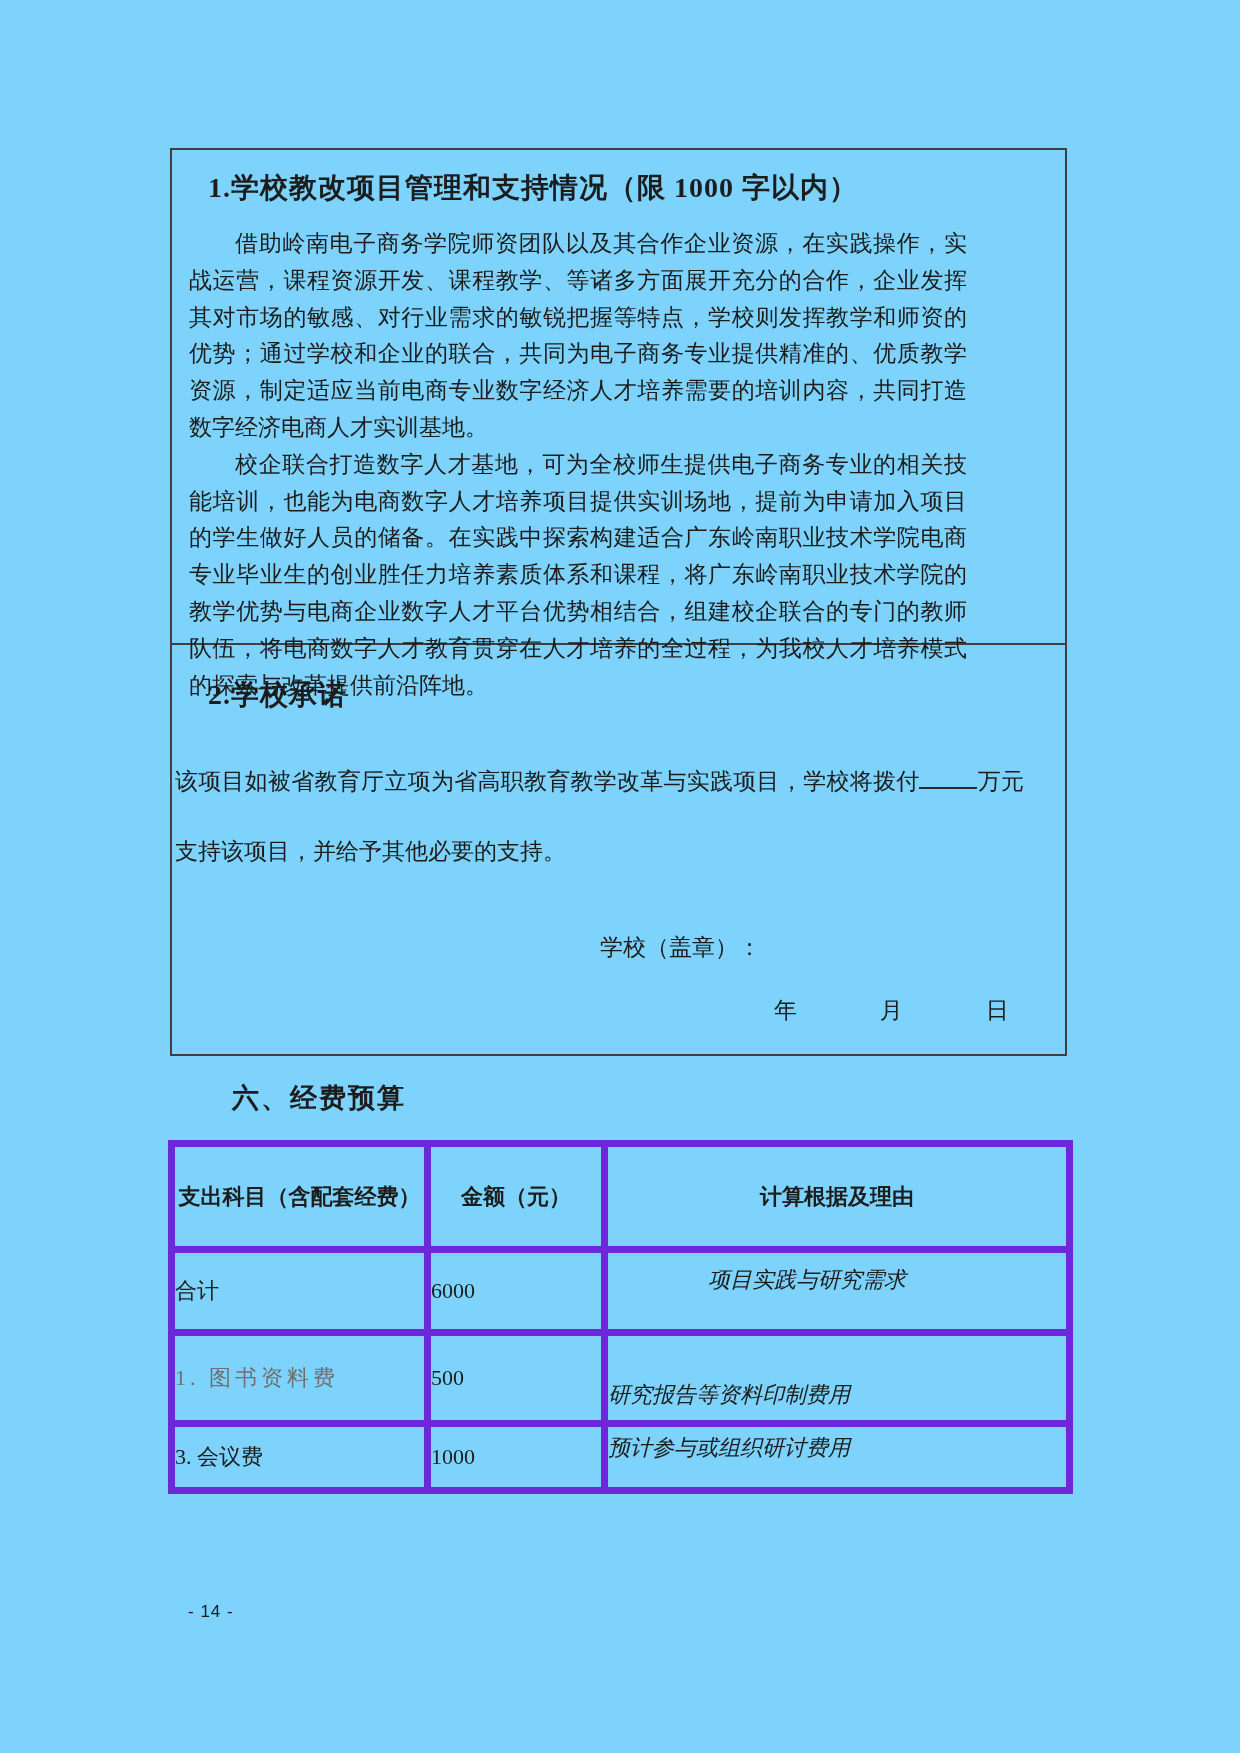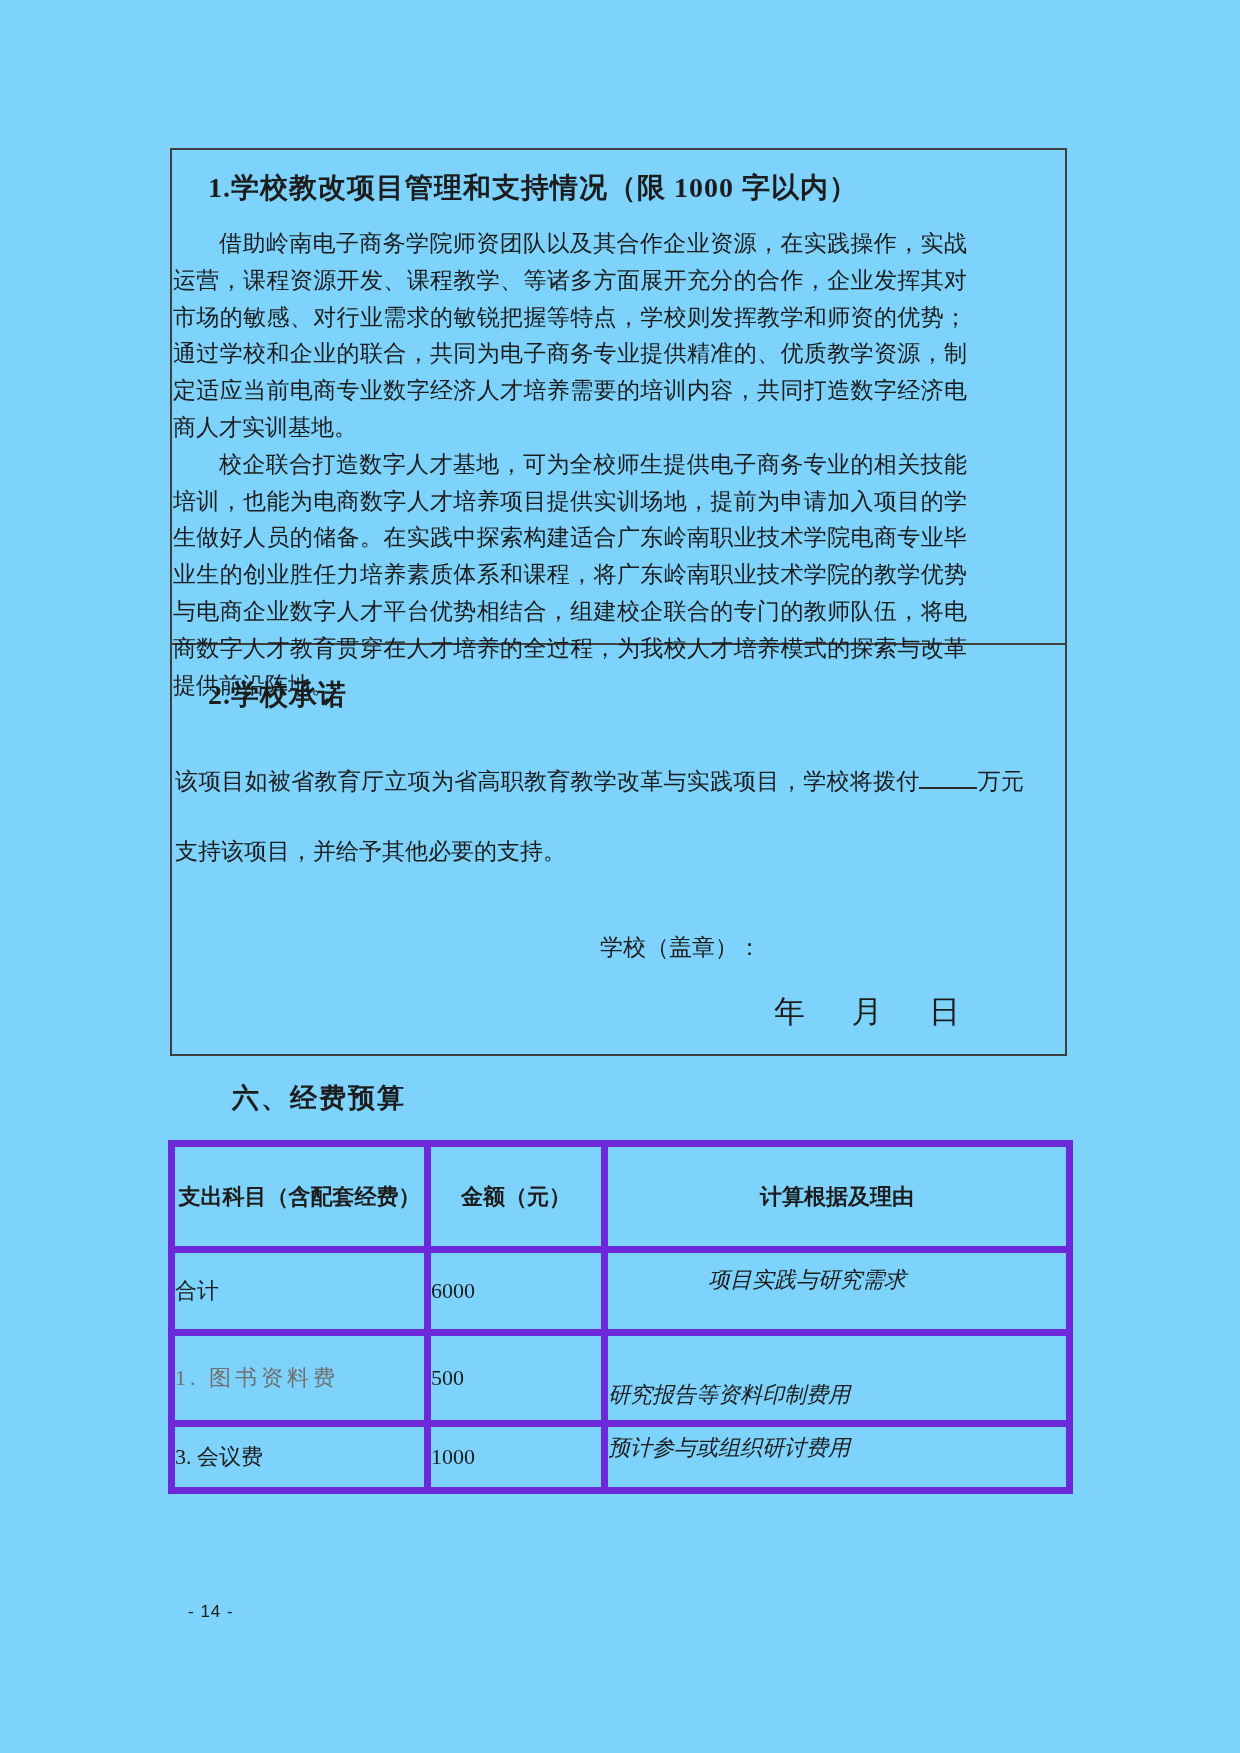--- a/index.html
+++ b/index.html
@@ -24,38 +24,38 @@
     height:495px; box-sizing:border-box;
     border-bottom:2px solid #3f3f3f;
     padding-top:14px;
   }
   .sec-title {
     font-size:28px; font-weight:bold;
     padding-left:36px; line-height:48px;
     letter-spacing:1px;
   }
   .sec1-body {
-    margin-top:14px; width:795px; padding-left:1px;
+    margin-top:14px; width:795px; padding-left:17px;
     font-size:23px; line-height:36.8px;
     text-align:justify; box-sizing:border-box;
   }
   .sec1-body p { margin:0; text-indent:2em; }
 
   .sec2 { padding-top:26px; }
   .sec2-body {
     margin-top:28px; width:852px; padding-left:3px;
     font-size:23px; line-height:70px;
     text-align:justify; box-sizing:border-box;
   }
   .blank-underline {
     display:inline-block; width:58px; height:4px;
     border-bottom:2px solid #2a2a2a;
   }
   .stamp-line { margin-top:46px; padding-left:428px; font-size:23px; line-height:30px; }
-  .date-line  { margin-top:34px; padding-left:602px; font-size:31px; line-height:30px; white-space:pre; }
+  .date-line  { margin-top:34px; padding-left:602px; font-size:23px; line-height:30px; white-space:pre;font-family:Liberation Mono, monospace; }
 
   
   .budget-heading {
     position:absolute; left:232px; top:1080px;
     font-size:27px; font-weight:bold; letter-spacing:2px;
   }
   table.budget {
     position:absolute; left:168px; top:1140px;
     width:898px; border-collapse:collapse; table-layout:fixed;
   }

